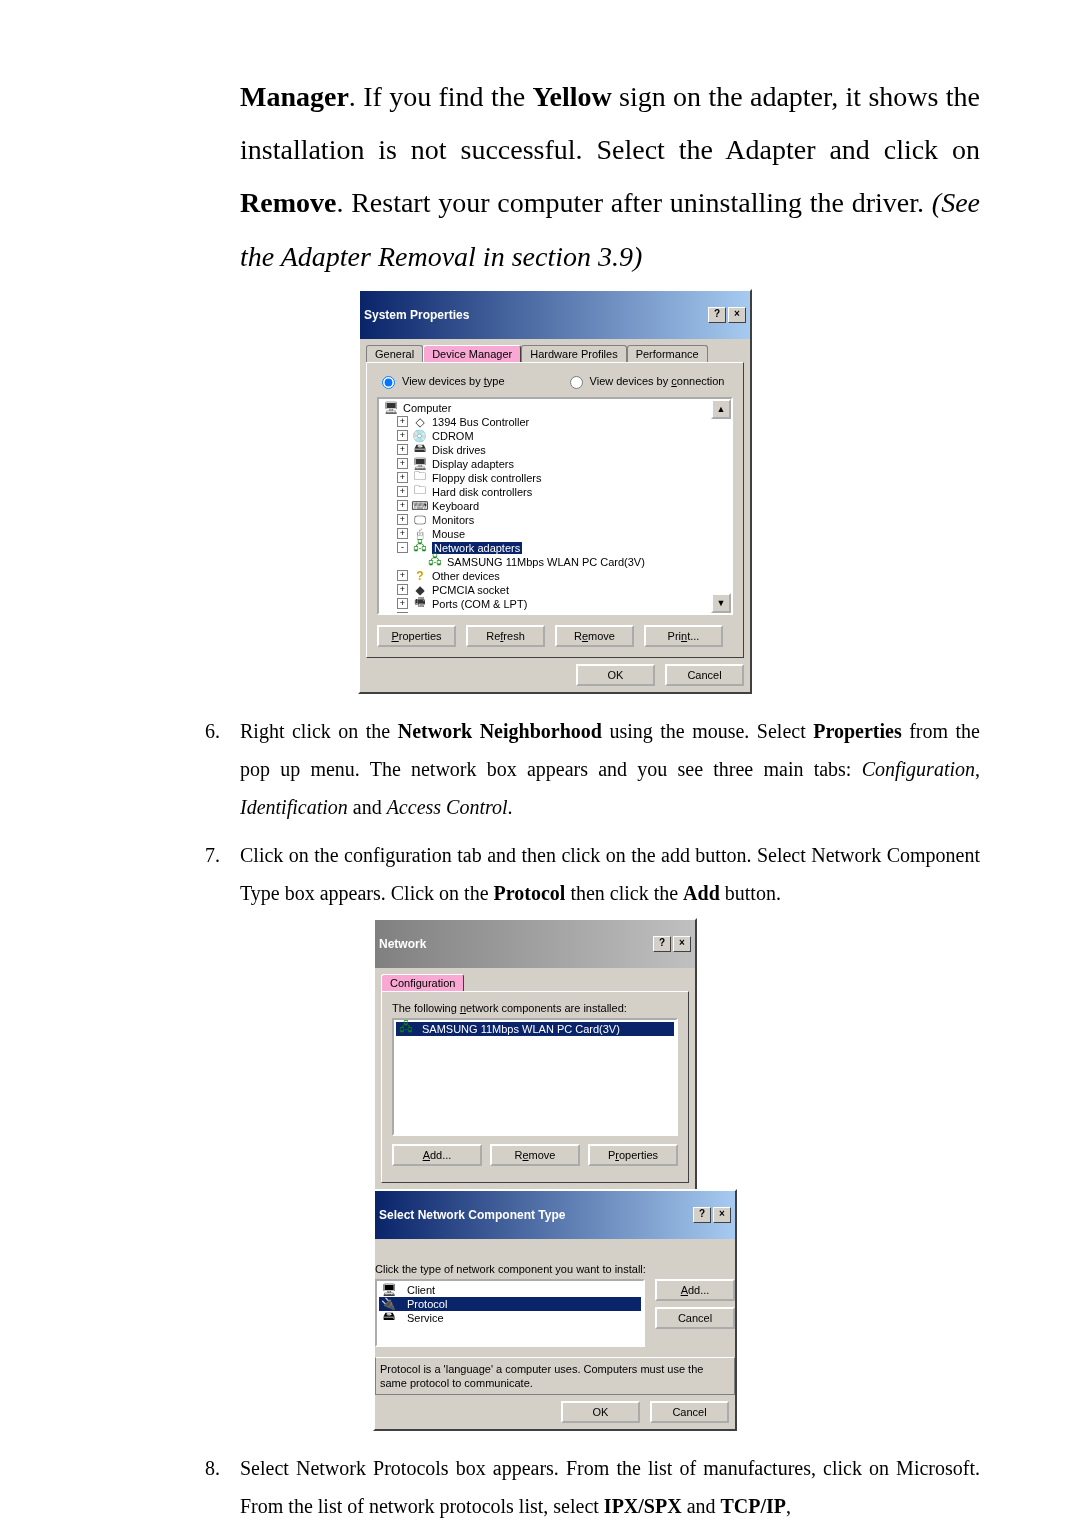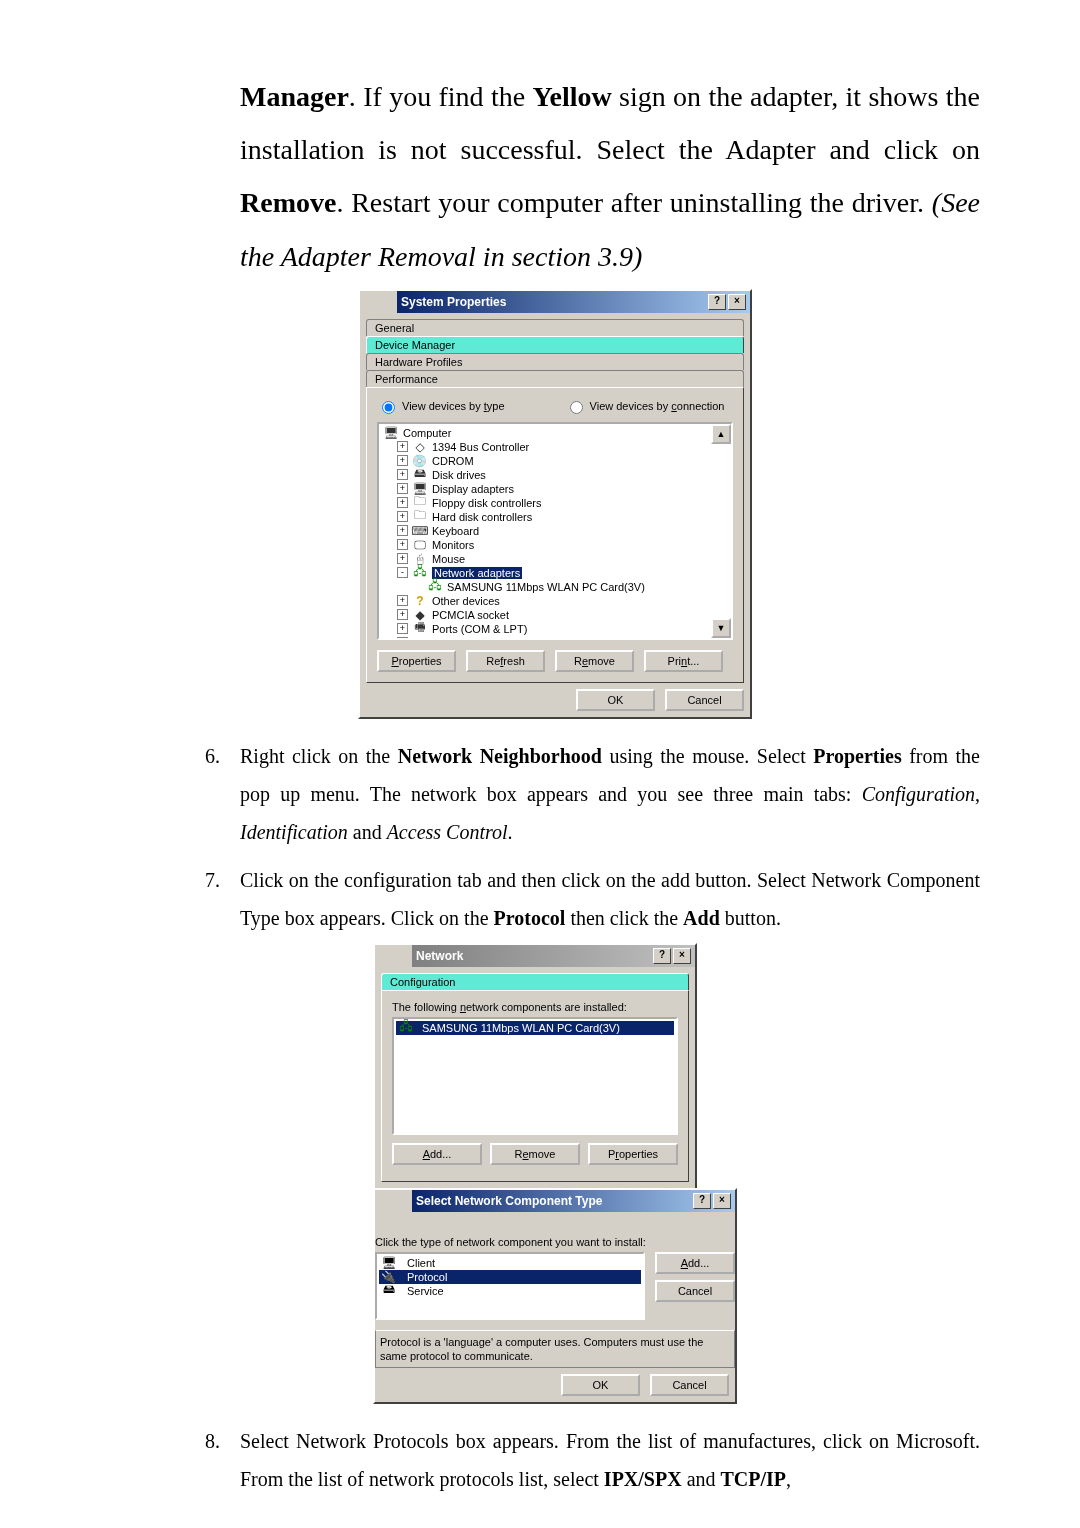--- a/index.html
+++ b/index.html
@@ -53,58 +53,56 @@
     border-right-color: #404040;
     border-bottom-color: #404040;
     font-family: Tahoma, sans-serif;
     font-size: 11px;
     width: 390px;
   }
   .dlg-title {
     background: linear-gradient(to right, #0a246a, #a6caf0);
     color: #fff;
     font-weight: bold;
-    padding: 3px 4px;
+    padding: 16px 4px;
     display: flex;
     align-items: center;
     justify-content: space-between;
     font-size: 12px;
-    margin-left: 37px;
   }
   .dlg-title-btns { display: flex; gap: 2px; }
   .title-btn {
     width: 16px; height: 14px;
     background: #d4d0c8;
     border: 1px solid #fff;
     border-right-color: #404040;
     border-bottom-color: #404040;
     text-align: center;
     color: #000;
     font-weight: bold;
     font-size: 10px;
     line-height: 12px;
   }
   .tabs {
     display: flex;
     margin: 6px 6px 0 6px;
     gap: 0;
-    flex-direction: column;
   }
   .tab {
     padding: 2px 8px;
     border: 1px solid #808080;
     border-bottom: none;
     background: #d4d0c8;
     border-top-left-radius: 3px;
     border-top-right-radius: 3px;
     position: relative;
     font-size: 11px;
   }
   .tab.active {
-    background: #5eead4;
+    background: #f9a8d4;
     border-top-color: #fff;
     border-left-color: #fff;
     border-right-color: #404040;
     z-index: 2;
   }
   .tab-panel {
     margin: 0 6px 6px 6px;
     border: 1px solid #fff;
     border-right-color: #404040;
     border-bottom-color: #404040;

